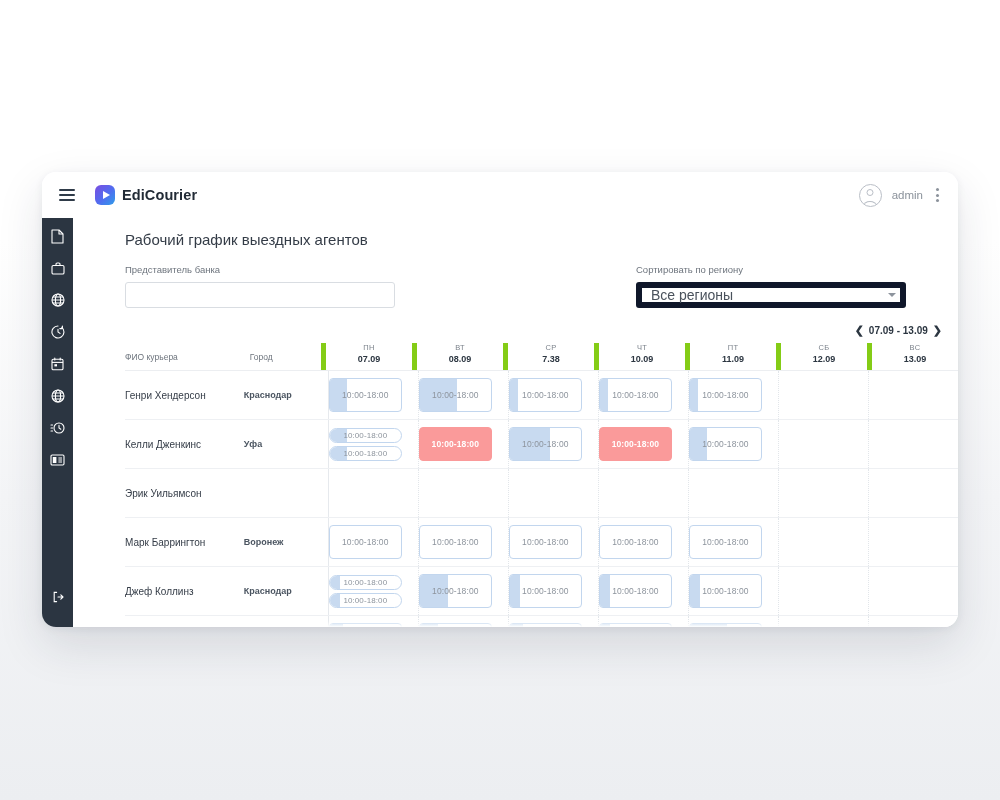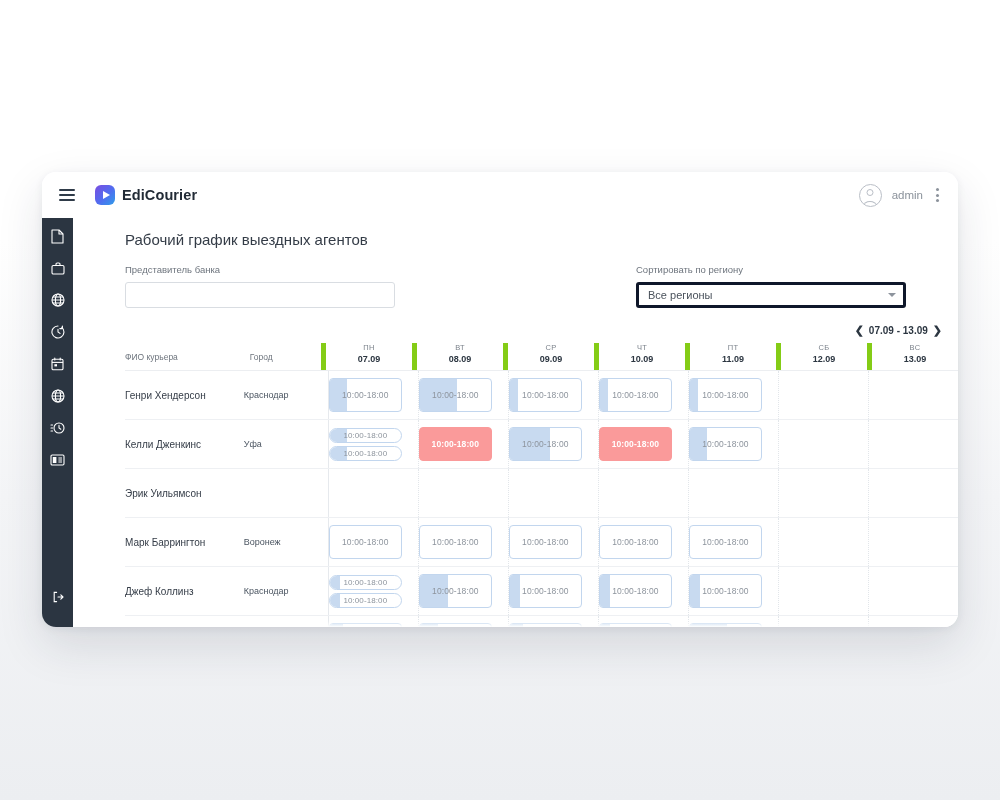--- a/index.html
+++ b/index.html
@@ -122,22 +122,22 @@
     width: 270px; height: 26px;
     border: 1px solid #d9dde2; border-radius: 3px;
     background: #fff; font-size: 11px; color: #3b434d;
     padding: 0 9px; outline: none;
     font-family: "Liberation Sans", sans-serif;
   }
   .field-right { margin-left: auto; }
   .select-wrap { position: relative; width: 270px; }
   .field-select {
     width: 270px; height: 26px;
-    border: 3px solid #0f172a; border-radius: 3px;
-    background: #fff; font-size: 11px; color: #4a525c;
+    border: 6px solid #0f172a; border-radius: 3px;
+    background: #fff; font-size: 14px; color: #4a525c;
     display: flex; align-items: center; padding: 0 9px;
     cursor: pointer;
   }
   .caret {
     position: absolute; right: 10px; top: 11px;
     width: 0; height: 0;
     border-left: 4px solid transparent; border-right: 4px solid transparent;
     border-top: 4.5px solid #8d949d;
   }
 
@@ -169,21 +169,21 @@
     display: flex; align-items: stretch;
     min-height: 49px;
     border-bottom: 1px solid #eef0f3;
   }
   .td-name {
     width: 120px; display: flex; align-items: center;
     font-size: 10px; color: #343c47;
   }
   .td-city {
     width: 85px; display: flex; align-items: center;
-    font-size: 9px; color: #4b5561;
+    font-size: 9px; color: #4b5561; font-weight: bold;
   }
   .td-day {
     width: 91px;
     border-left: 1px dotted #e2e6ea;
     display: flex; flex-direction: column;
     justify-content: center;
     gap: 3px;
   }
   .td-day.solid-left { border-left: 1px solid #e6e9ed; }
 
@@ -353,21 +353,21 @@
               <div class="th-day">
                 <div class="dow">ПН</div>
                 <div class="date">07.09</div>
               </div>
               <div class="th-day">
                 <div class="dow">ВТ</div>
                 <div class="date">08.09</div>
               </div>
               <div class="th-day">
                 <div class="dow">СР</div>
-                <div class="date">09.09</div>
+                <div class="date">7.38</div>
               </div>
               <div class="th-day">
                 <div class="dow">ЧТ</div>
                 <div class="date">10.09</div>
               </div>
               <div class="th-day">
                 <div class="dow">ПТ</div>
                 <div class="date">11.09</div>
               </div>
               <div class="th-day">

